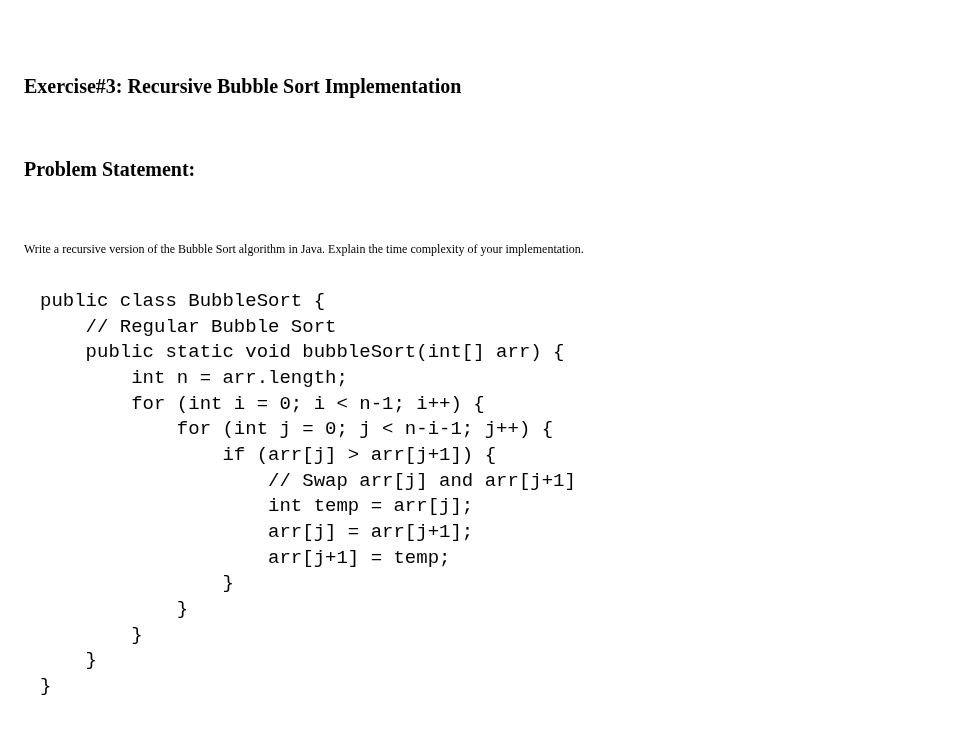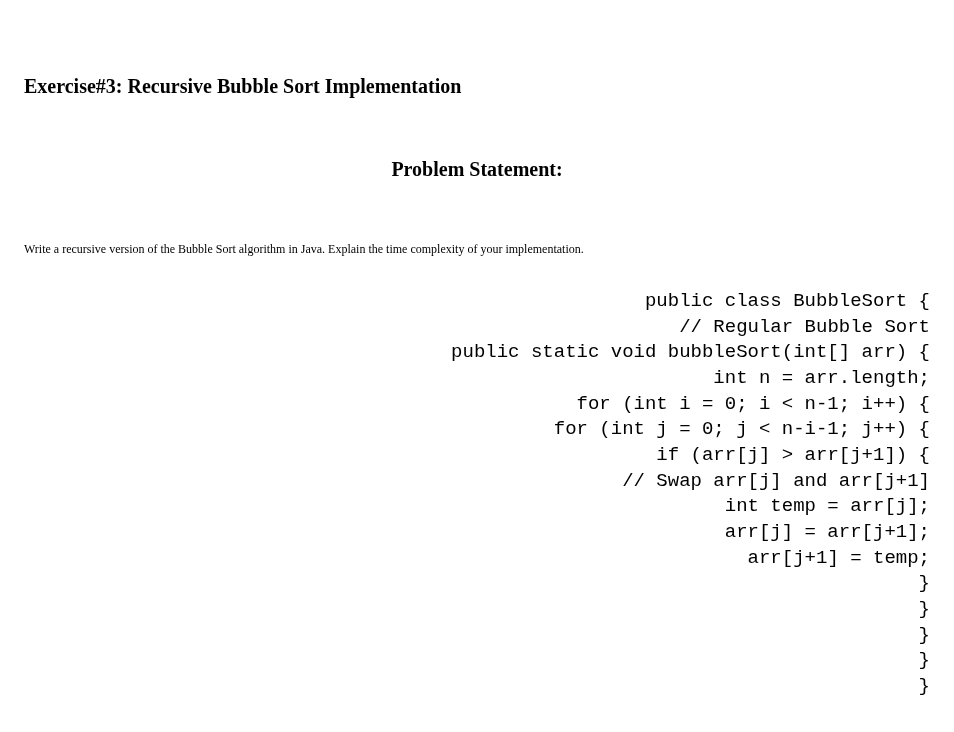--- a/index.html
+++ b/index.html
@@ -17,35 +17,33 @@
   }
   .title {
     font-weight: bold;
     font-size: 20px;
     margin-bottom: 60px;
   }
   .subheading {
     font-weight: bold;
     font-size: 20px;
     margin-bottom: 60px;
-    text-align: center;
   }
   .body-text {
     font-size: 12px;
     line-height: 1.35;
     margin-bottom: 32px;
   }
   pre.code {
     font-family: "Courier New", Courier, monospace;
     font-size: 19px;
     line-height: 1.35;
     white-space: pre;
     margin: 0;
     padding-left: 16px;
-    text-align: right;
   }
 </style>
 </head>
 <body>
 
 <div class="page">
   <div class="title">Exercise#3: Recursive Bubble Sort Implementation</div>
   <div class="subheading">Problem Statement:</div>
   <div class="body-text">Write a recursive version of the Bubble Sort algorithm in Java. Explain the time complexity of your implementation.</div>
   <pre class="code">public class BubbleSort {

